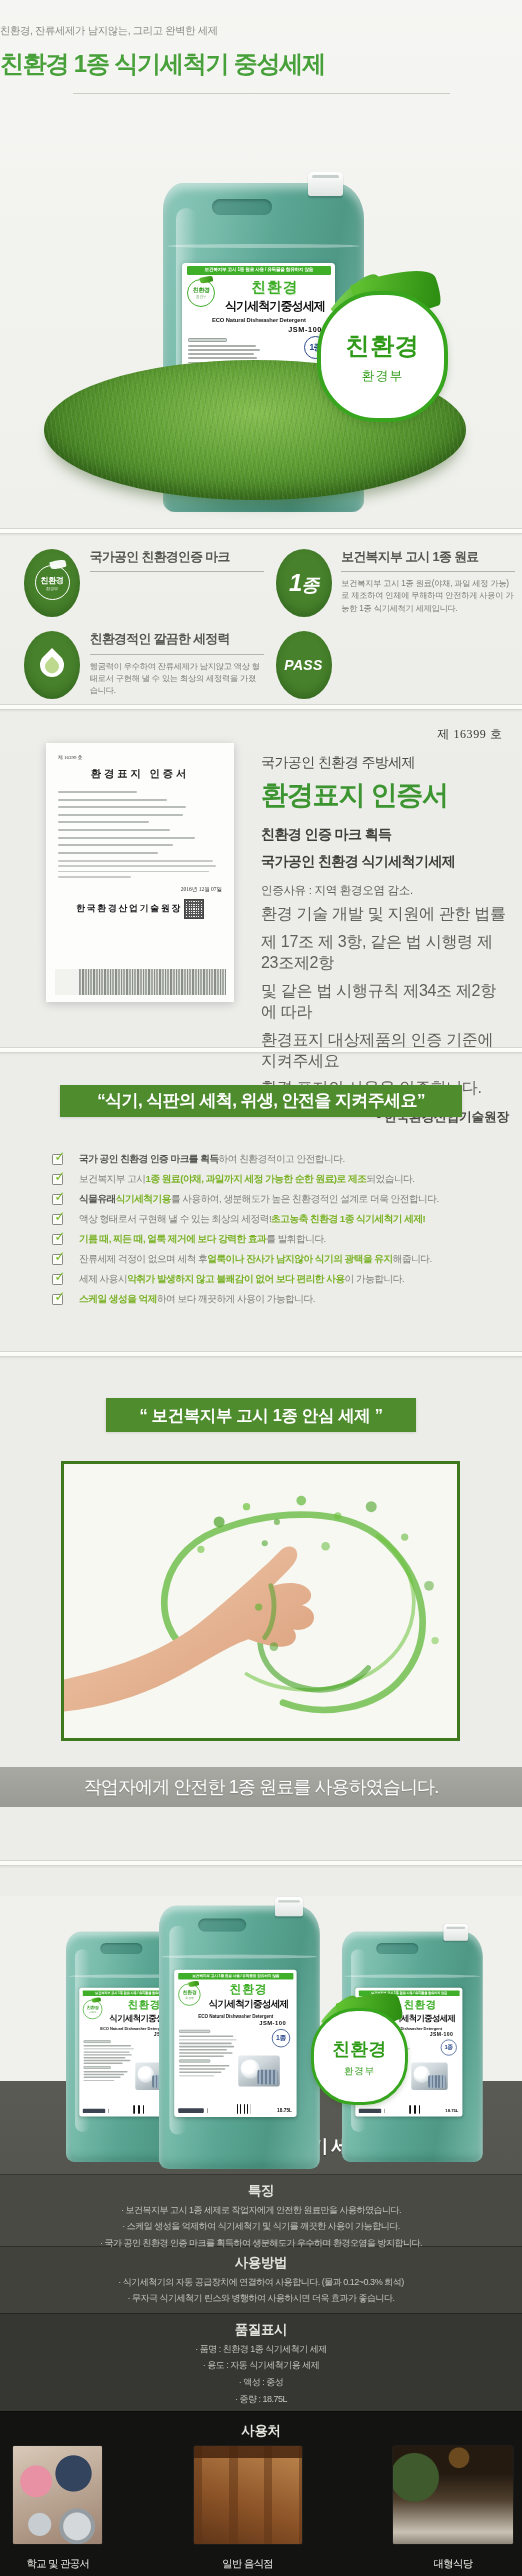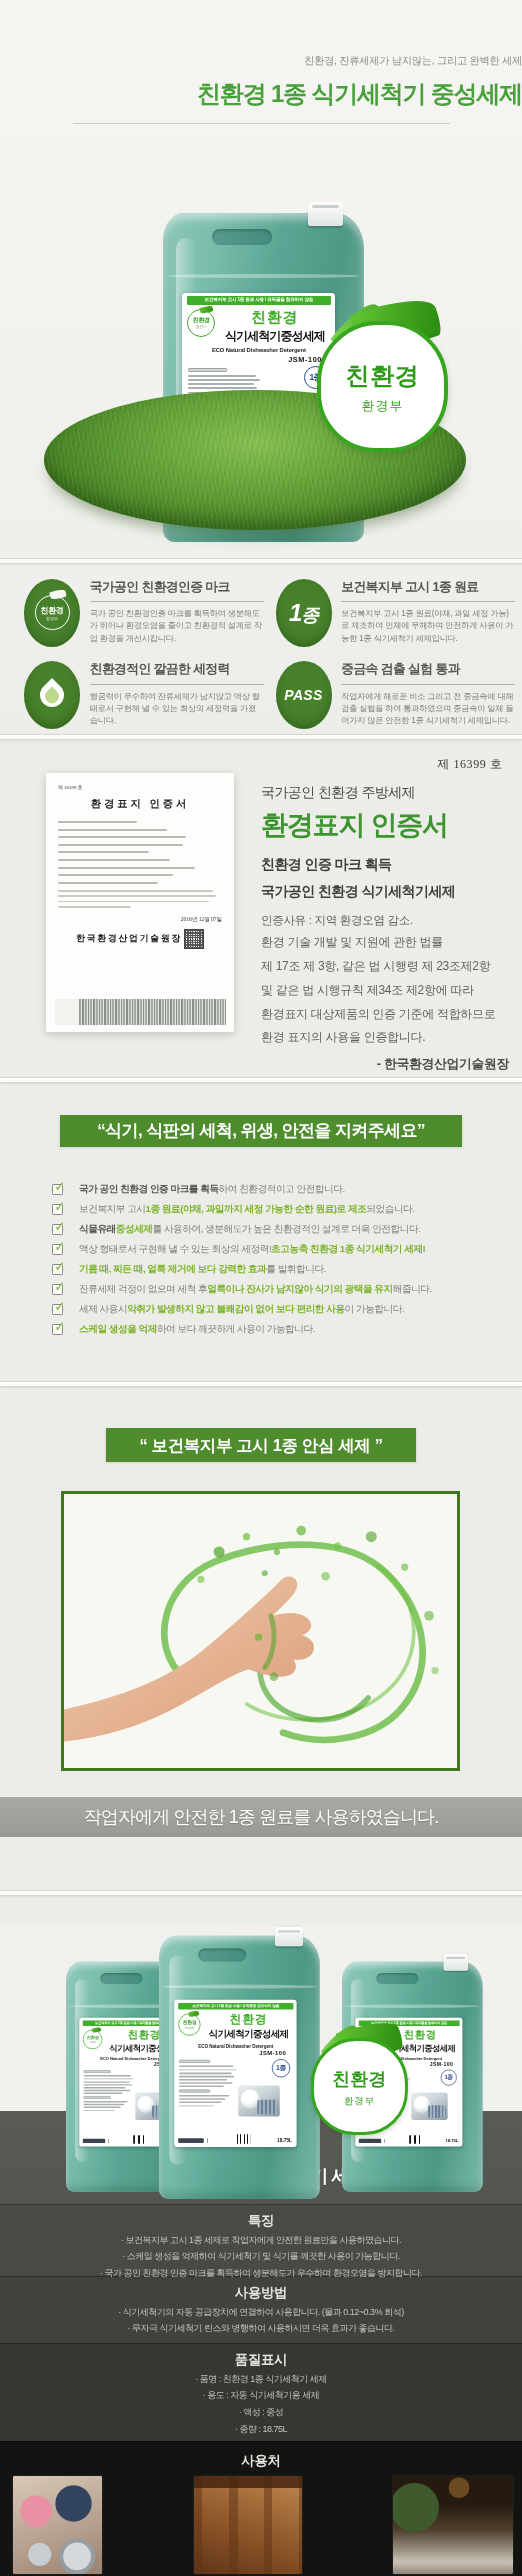--- a/index.html
+++ b/index.html
@@ -6,21 +6,21 @@
   html,body { background:#e8e8e4; }
   body { font-family:"Liberation Sans","DejaVu Sans",sans-serif; }
   #page { width:522px; height:2576px; margin:0 auto; background:#f0f1ec; overflow:hidden; position:relative;
           background-image:linear-gradient(180deg, rgba(255,255,255,.35), rgba(0,0,0,.015) 30%, rgba(0,0,0,.02)); }
 
   
   .divider { height:6px; background:#fbfbf8; border-top:0.6px solid #d6d6cf; border-bottom:0.6px solid #d6d6cf;
              box-shadow:inset 0 0.6px 0 #fff, 0 1.2px 1.8px rgba(0,0,0,.06); }
 
   
-  .sec-header { height:146px; text-align:right; position:relative;margin-top:30px; }
+  .sec-header { height:146px; text-align:left; position:relative; }
   .hd-sub { padding-top:24px; font-size:10.3px; color:#8d8d86; letter-spacing:-0.3px; }
   .hd-title { margin-top:9.7px; font-size:24px; font-weight:bold; color:#48a03a; letter-spacing:-1.2px; }
   .hd-rule { width:377px; height:0.6px; background:#ccccc4; margin:13.4px auto 0; }
   .hd-info { margin-top:9.7px; font-size:9.7px; color:#6b6b64; font-weight:bold; letter-spacing:-0.3px; }
 
   
   .sec-hero { height:382px; position:relative; }
   .grass { position:absolute; left:44px; top:214px; width:422px; height:140px; border-radius:50%; z-index:2;
            background:radial-gradient(ellipse at 50% 38%, #86bf51 0%, #5d9c33 45%, #417c21 75%, #336617 100%);
            box-shadow:0 11px 13.4px -6px rgba(60,90,40,.45), inset 0 -8.5px 14.6px rgba(20,50,10,.35); }
@@ -151,21 +151,21 @@
   .cp-barcode { position:absolute; left:8.5px; right:8.5px; bottom:7.3px; height:25.5px;
                 background:repeating-linear-gradient(90deg,#8a8f8a 0 1.2px,#d8dcd6 1.2px 2.4px,#a5aaa4 2.4px 4.3px,#e4e7e2 4.3px 5.5px); }
   .cp-barcode::before { content:""; position:absolute; left:0; top:0; width:24px; height:100%; background:#f2f3ef;
                 border-right:0.6px solid #999; }
   .cert-right { position:absolute; left:261px; top:44px; width:248px; }
   .cr-cat { font-size:14px; color:#4a4a43; letter-spacing:-0.6px; }
   .cr-head { font-size:27px; font-weight:bold; color:#3c9530; letter-spacing:-1.2px; margin-top:4.9px; }
   .cr-sub { font-size:14px; font-weight:bold; color:#3f3f39; letter-spacing:-0.6px; margin-top:8.5px; }
   .cr-sub.first { margin-top:13.4px; }
   .cr-reason { font-size:11.5px; color:#61615a; margin-top:12px; letter-spacing:-0.3px; }
-  .cr-line { font-size:12px; color:#61615a; margin-top:6.7px; letter-spacing:-0.3px; }
+  .cr-line { font-size:16px; color:#61615a; margin-top:6.7px; letter-spacing:-0.3px; }
   .cr-sign { font-size:12.8px; font-weight:bold; color:#4a4a43; text-align:right; margin-top:9.7px; letter-spacing:-0.3px; }
 
   
   .sec-safety { height:298px; position:relative; }
   .banner-green { position:absolute; left:60px; width:402px; height:32px; background:#4f8c2e; color:#fff;
                   font-size:17px; font-weight:bold; text-align:center; line-height:32px; letter-spacing:-0.6px;
                   box-shadow:0 1.2px 3px rgba(0,0,0,.15); }
   .sec-safety .banner-green { top:32px; }
   .checklist { position:absolute; left:52px; top:96px; }
   .check-item { height:20px; display:flex; align-items:center; white-space:nowrap; }
@@ -315,21 +315,20 @@
     <div class="feature">
       <div class="f-icon">
         <span class="fi-ring">
           <span class="fi-leaf"></span>
           <span class="fi-t1">친환경</span>
           <span class="fi-t2">환경부</span>
         </span>
       </div>
       <div class="f-text">
         <div class="f-title">국가공인 친환경인증 마크</div>
-        <div class="f-body">국가 공인 친환경인증 마크를 획득하여 생분해도가 뛰어나 환경오염을 줄이고 친환경적 설계로 작업 환경을 개선시킵니다.</div>
       </div>
     </div>
     <div class="feature">
       <div class="f-icon">
         <span class="fi-grade"><b>1</b><span>종</span></span>
       </div>
       <div class="f-text">
         <div class="f-title">보건복지부 고시 1종 원료</div>
         <div class="f-body">보건복지부 고시 1종 원료(야채, 과일 세정 가능)로 제조하여 인체에 무해하며 안전하게 사용이 가능한 1종 식기세척기 세제입니다.</div>
       </div>
@@ -339,24 +338,20 @@
           <span class="fi-drop"></span>
         </div>
       <div class="f-text">
         <div class="f-title">친환경적인 깔끔한 세정력</div>
         <div class="f-body">헹굼력이 우수하여 잔류세제가 남지않고 액상 형태로서 구현해 낼 수 있는 최상의 세정력을 가졌습니다.</div>
       </div>
     </div>
     <div class="feature">
       <div class="f-icon">
         <span class="fi-pass">PASS</span>
-      </div>
-      <div class="f-text">
-        <div class="f-title">중금속 검출 실험 통과</div>
-        <div class="f-body">작업자에게 해로운 비소 그리고 전 중금속에 대해 검출 실험을 하여 통과하였으며 중금속이 일체 들어가지 않은 안전한 1종 식기세척기 세제입니다.</div>
       </div>
     </div>
   </div>
 
   <div class="divider"></div>
 
   <div class="sec-cert">
     <div class="cert-no">제 16399 호</div>
     <div class="cert-paper">
       <div class="cp-no">제 16399 호</div>
@@ -387,21 +382,21 @@
     </div>
     <div class="cert-right">
       <div class="cr-cat">국가공인 친환경 주방세제</div>
       <div class="cr-head">환경표지 인증서</div>
       <div class="cr-sub first">친환경 인증 마크 획득</div>
       <div class="cr-sub">국가공인 친환경 식기세척기세제</div>
       <div class="cr-reason">인증사유 : 지역 환경오염 감소.</div>
       <div class="cr-line">환경 기술 개발 및 지원에 관한 법률</div>
       <div class="cr-line">제 17조 제 3항, 같은 법 시행령 제 23조제2항</div>
       <div class="cr-line">및 같은 법 시행규칙 제34조 제2항에 따라</div>
-      <div class="cr-line">환경표지 대상제품의 인증 기준에 적합하므로</div>
+      <div class="cr-line">환경표지 대상제품의 인증 기준에 지켜주세요</div>
       <div class="cr-line">환경 표지의 사용을 인증합니다.</div>
       <div class="cr-sign">- 한국환경산업기술원장</div>
     </div>
   </div>
 
   <div class="divider"></div>
 
   <div class="sec-safety">
     <div class="banner-green">“식기, 식판의 세척, 위생, 안전을 지켜주세요”</div>
     <div class="checklist">
@@ -418,21 +413,21 @@
           </span>
         <span class="seg seg-plain">보건복지부 고시 </span>
           <span class="seg seg-green">1종 원료(야채, 과일까지 세정 가능한 순한 원료)로 제조</span>
           <span class="seg seg-plain">되었습니다.</span>
       </div>
       <div class="check-item">
         <span class="cb">
             <i class="tick">✓</i>
           </span>
         <span class="seg seg-dark">식물유래 </span>
-          <span class="seg seg-green">중성세제</span>
+          <span class="seg seg-green">식기세척기용</span>
           <span class="seg seg-plain">를 사용하여, 생분해도가 높은 친환경적인 설계로 더욱 안전합니다.</span>
       </div>
       <div class="check-item">
         <span class="cb">
             <i class="tick">✓</i>
           </span>
         <span class="seg seg-plain">액상 형태로서 구현해 낼 수 있는 최상의 세정력! </span>
           <span class="seg seg-green">초고농축 친환경 1종 식기세척기 세제!</span>
       </div>
       <div class="check-item">

